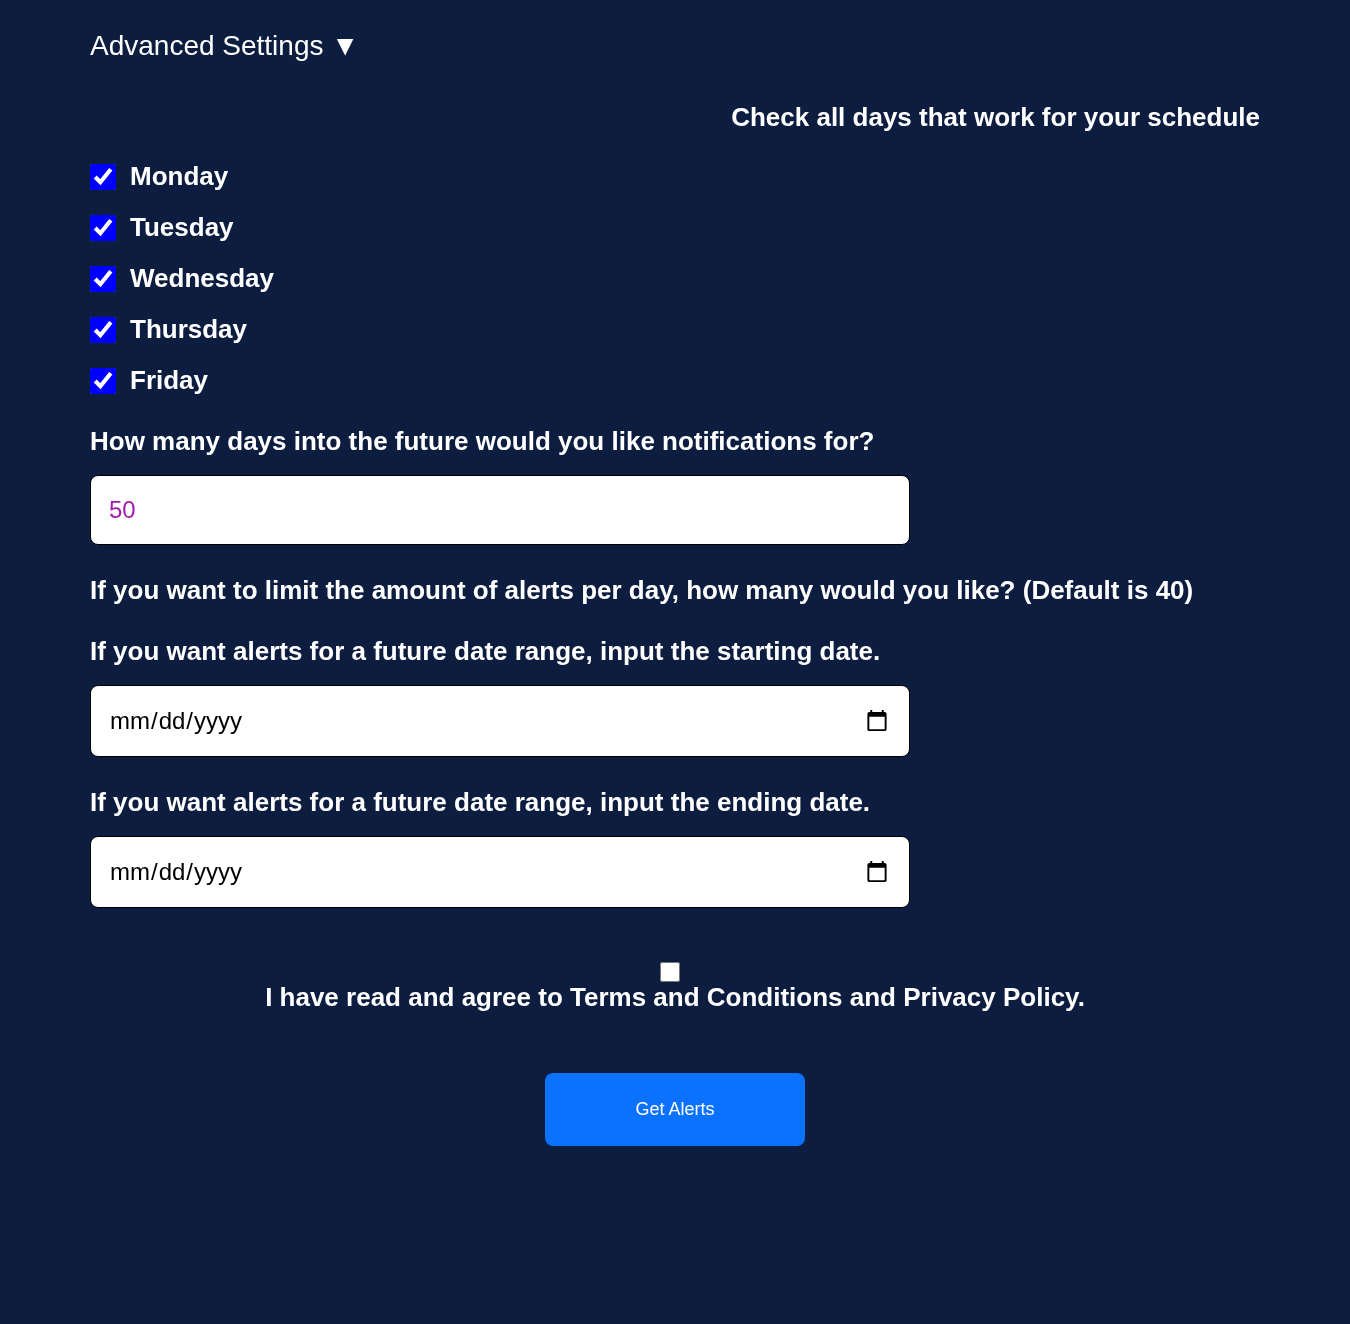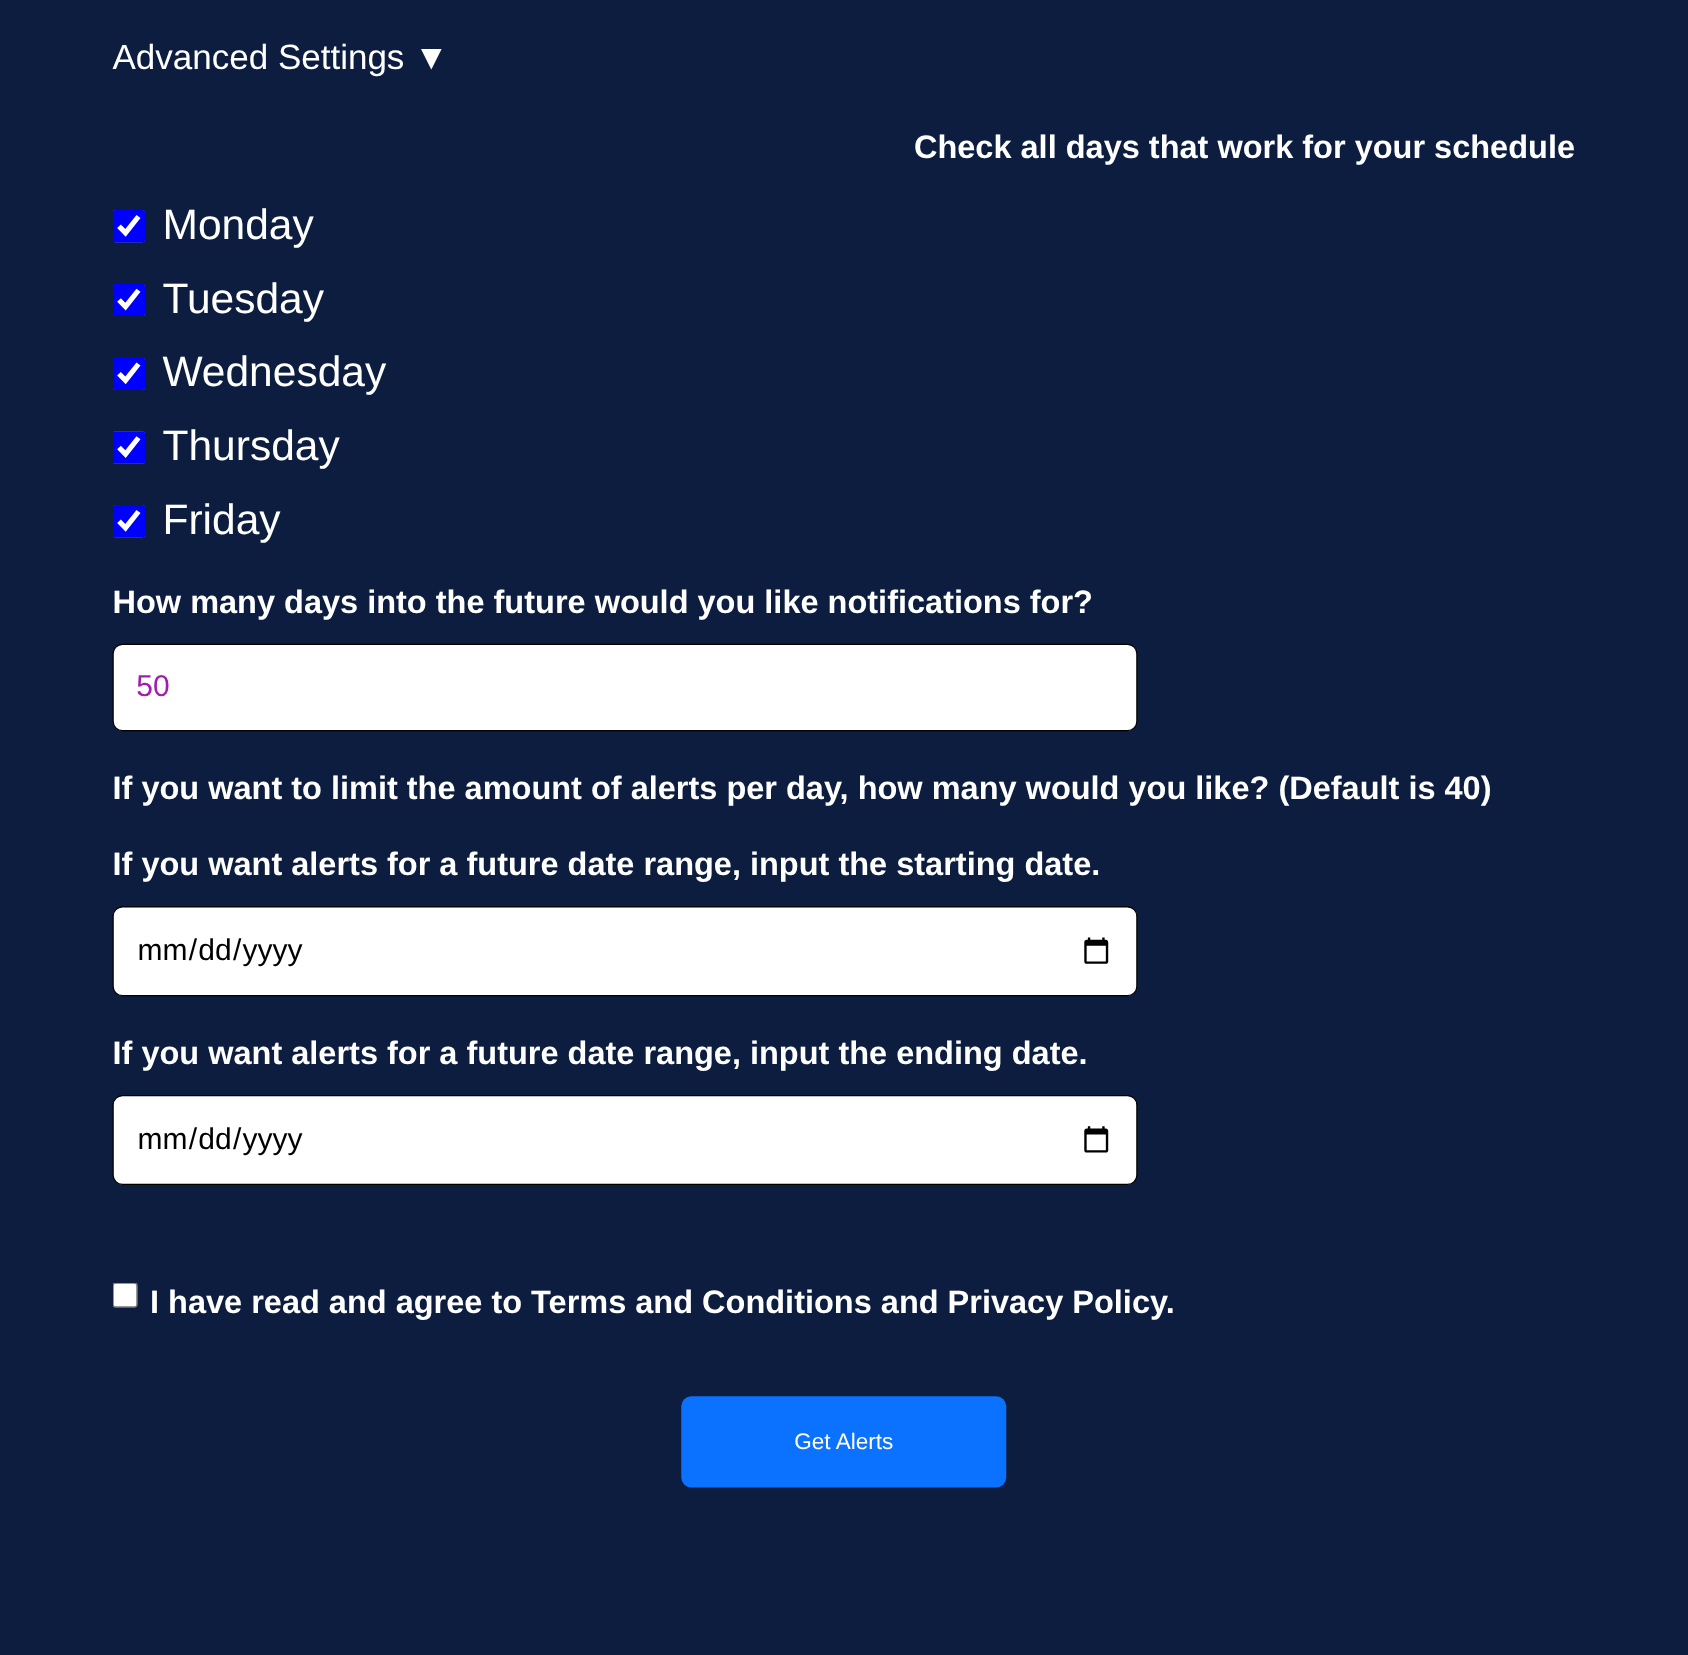--- a/index.html
+++ b/index.html
@@ -32,22 +32,22 @@
       margin-bottom: 20px;
     }
     .checkbox-row input[type="checkbox"] {
       width: 26px;
       height: 26px;
       margin-right: 14px;
       cursor: pointer;
       accent-color: #0000ff;
     }
     .checkbox-row label {
-      font-size: 34px;
-      font-weight: 400;
+      font-size: 26px;
+      font-weight: 700;
       cursor: pointer;
     }
     .field-group {
       margin-top: 30px;
     }
     .field-label {
       font-size: 26px;
       font-weight: 700;
       margin-bottom: 18px;
       display: block;
@@ -67,21 +67,23 @@
       background-color: #ffffff;
       color: #000000;
       font-size: 24px;
       padding: 20px 18px;
       border: 1px solid #000000;
       border-radius: 8px;
       font-family: inherit;
     }
     .terms-row {
       display: flex;
-      margin-top: 78px;
+      align-items: center;
+      margin-top: 54px;
+      flex-direction: column;
     }
     .terms-row input[type="checkbox"] {
       width: 20px;
       height: 20px;
       margin-right: 10px;
       cursor: pointer;
     }
     .terms-row label {
       font-size: 26px;
       font-weight: 700;

